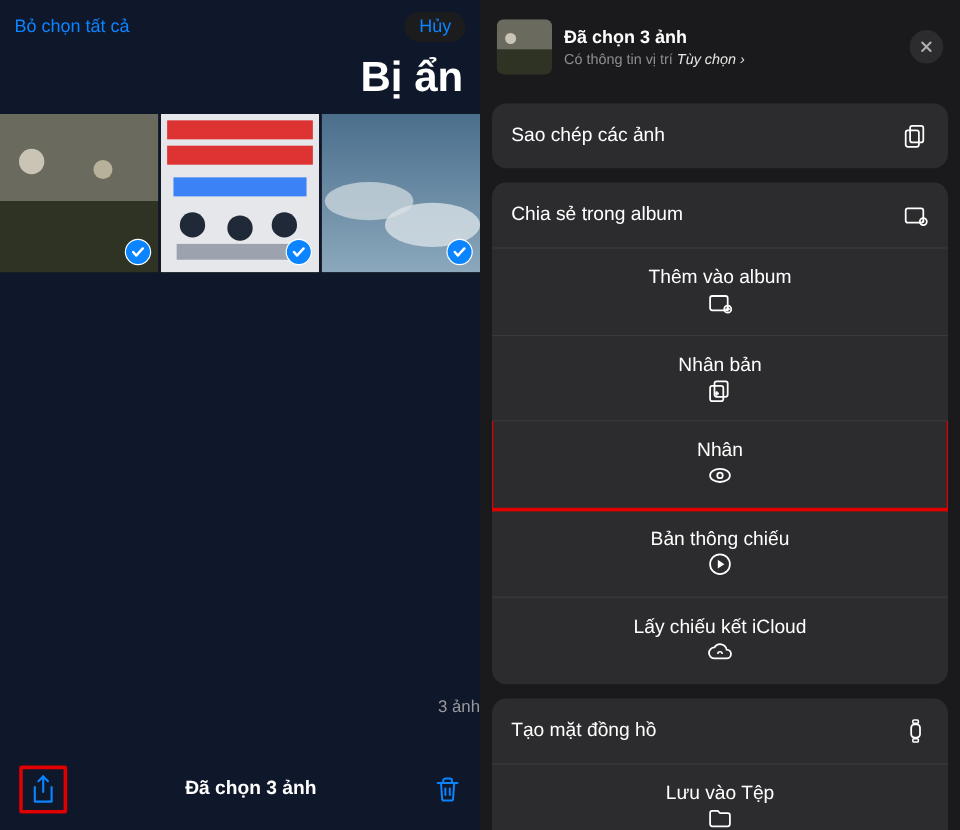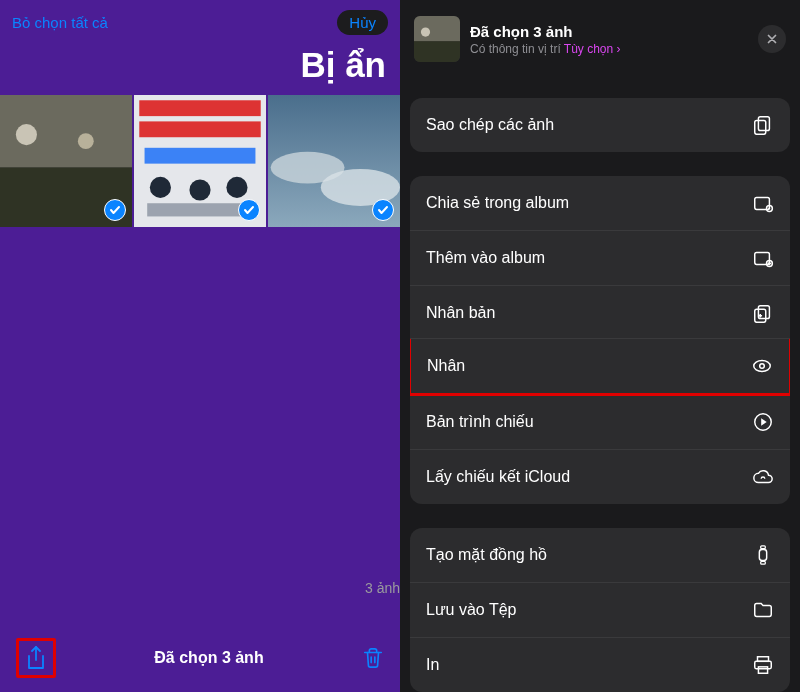--- a/index.html
+++ b/index.html
@@ -8,21 +8,21 @@
     height: 692px;
     background: #000;
     font-family: -apple-system, BlinkMacSystemFont, "Segoe UI", Helvetica, Arial, sans-serif;
     display: flex;
     overflow: hidden;
     color: #fff;
   }
   .left {
     width: 400px;
     height: 692px;
-    background: #4c1d95;
+    background: #0f172a;
     position: relative;
     display: flex;
     flex-direction: column;
   }
   .right {
     width: 400px;
     height: 692px;
     background: #1a1a1c;
     position: relative;
     display: flex;
@@ -135,52 +135,53 @@
     position: absolute;
     right: -3px; bottom: -3px;
     width: 100%; height: 100%;
     border-radius: 6px;
     background: #444;
     z-index: -1;
   }
   .sheet-titles { flex: 1; }
   .sheet-title { font-size: 15px; font-weight: 600; }
   .sheet-sub { font-size: 12px; color: #8e8e93; margin-top: 2px; }
-  .sheet-sub .opt { color: #d946ef; }
+  .sheet-sub .opt { color: #e5e5e5; font-style: italic; }
   .close-btn {
     width: 28px; height: 28px;
     border-radius: 50%;
     background: #2c2c2e;
     display: flex;
     align-items: center;
     justify-content: center;
     color: #aeaeb2;
     cursor: pointer;
   }
   .close-btn svg { width: 12px; height: 12px; }
   .sheet-body {
     padding: 0 10px 14px 10px;
     overflow-y: auto;
     flex: 1;
   }
   .group {
     background: #2c2c2e;
     border-radius: 12px;
-    margin-top: 24px;
+    margin-top: 12px;
     overflow: hidden;
   }
   .action-row {
     display: flex;
     align-items: center;
     justify-content: space-between;
     padding: 16px 16px;
     cursor: pointer;
   }
   .action-row + .action-row {
     border-top: 0.5px solid #3a3a3c;
+    flex-direction: column;
   }
   .action-label { font-size: 16px; color: #fff; }
   .action-icon { color: #fff; }
   .action-icon svg { width: 22px; height: 22px; display: block; }
   .highlight {
     border: 3px solid #e00000;
     margin: -2px;
     position: relative;
     z-index: 2;
   }
@@ -329,21 +330,21 @@
         </div>
         <div class="action-row highlight">
           <span class="action-label">Nhân</span>
           <span class="action-icon">
             <svg viewBox="0 0 24 24">
               <use href="#i-eye"></use>
             </svg>
           </span>
         </div>
         <div class="action-row">
-          <span class="action-label">Bản trình chiếu</span>
+          <span class="action-label">Bản thông chiếu</span>
           <span class="action-icon">
             <svg viewBox="0 0 24 24">
               <use href="#i-play-circle"></use>
             </svg>
           </span>
         </div>
         <div class="action-row">
           <span class="action-label">Lấy chiếu kết iCloud</span>
           <span class="action-icon">
             <svg viewBox="0 0 24 24">

